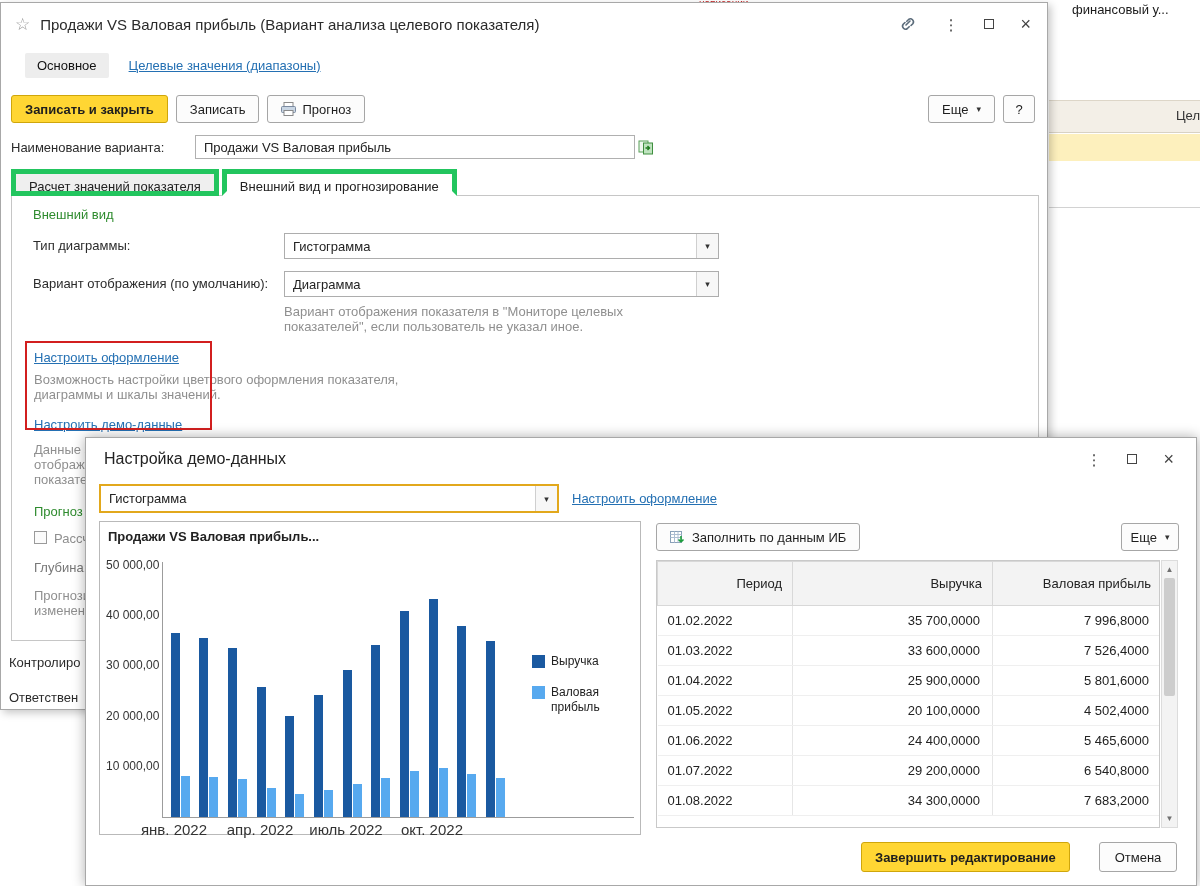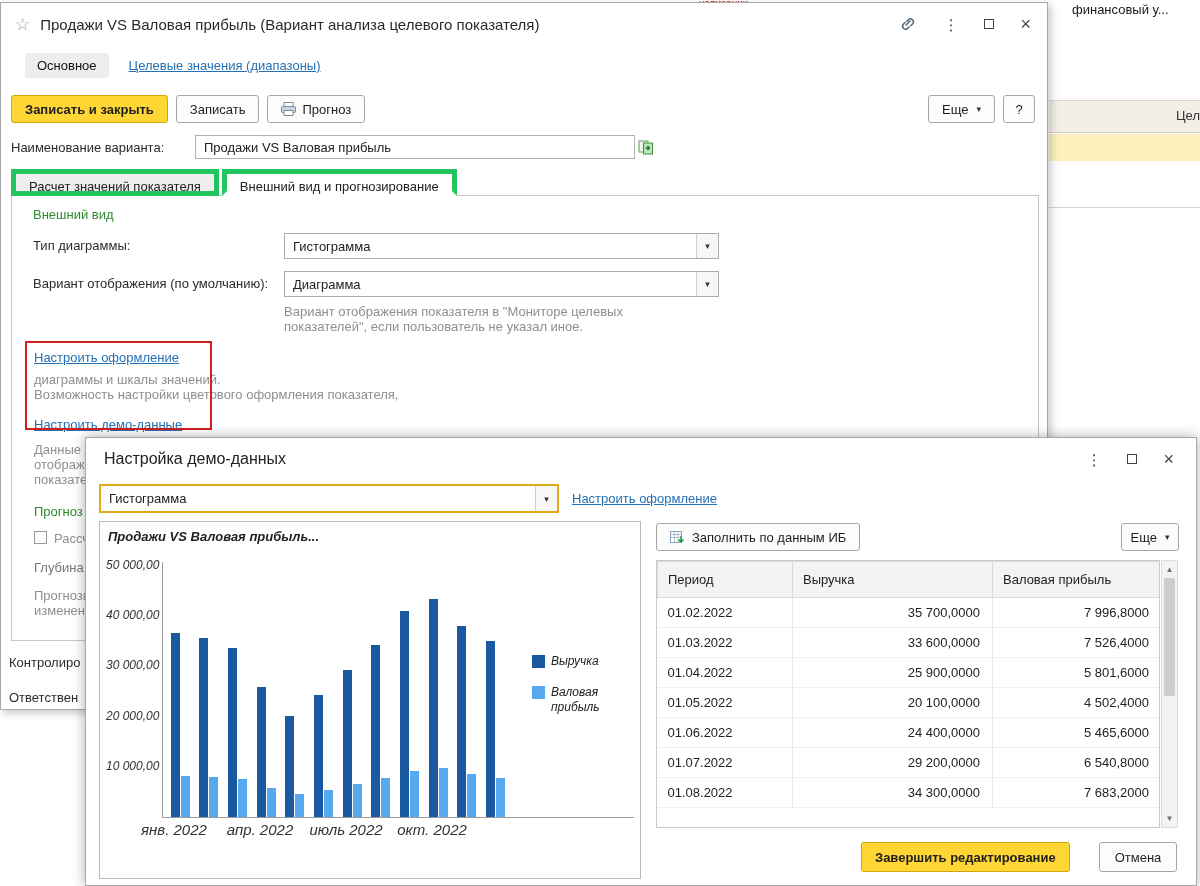--- a/index.html
+++ b/index.html
@@ -73,37 +73,37 @@
   .combo .val { flex:1; padding:5px 8px; font-size:13px; white-space:nowrap; overflow:hidden; }
   .combo .dd { width:22px; border-left:1px solid #cfcfcf; background:#f7f7f7; display:flex; align-items:center; justify-content:center; font-size:9px; color:#333; cursor:pointer; }
   .combo-focus { border:2px solid #e2a81c; height:29px; }
 
   .checkbox { position:absolute; width:13px; height:13px; border:1px solid #9a9a9a; background:#fbfbfb; cursor:pointer; }
 
   
   .annotation-rect { position:absolute; left:25px; top:341px; width:187px; height:89px; border:2px solid #d21f1f; z-index:60; pointer-events:none; }
 
   
-  .chart-panel { position:absolute; left:13px; top:83px; width:542px; height:358px; border:1px solid #b9b9b9; background:#fff;font-style:italic; }
+  .chart-panel { position:absolute; left:13px; top:83px; width:542px; height:314px; border:1px solid #b9b9b9; background:#fff; }
   .chart-title { position:absolute; left:8px; top:7px; font-weight:bold; font-size:13px; white-space:nowrap; }
   .y-label { position:absolute; left:6px; font-size:12px; color:#333; white-space:nowrap; }
   .x-label { position:absolute; top:299px; transform:translateX(-50%); font-size:15px; color:#333; white-space:nowrap; }
   .axis-v { position:absolute; left:62px; top:40px; width:1px; height:255px; background:#9c9c9c; }
   .axis-h { position:absolute; left:62px; top:295px; width:472px; height:1px; background:#9c9c9c; }
   .chart-bars { position:absolute; left:66px; top:45px; width:344px; height:250px; display:flex; align-items:flex-end; justify-content:space-around; }
   .bar-group { display:flex; align-items:flex-end; gap:1px; }
   .bar { width:9px; }
   .legend { position:absolute; left:432px; top:132px; }
   .legend-item { margin-bottom:16px; display:flex; align-items:flex-start; }
   .swatch { width:13px; height:13px; display:inline-block; margin-right:6px; flex:none; margin-top:1px; }
   .legend-text { font-size:12px; color:#222; width:62px; line-height:15px; }
 
   .demo-table-wrap { position:absolute; left:570px; top:122px; width:504px; height:268px; overflow:hidden; border:1px solid #c9c9c9; background:#fff; }
   table.demo { border-collapse:collapse; table-layout:fixed; width:504px; font-size:13px; }
-  table.demo th { background:#f3f3f3; font-weight:normal; text-align:left; padding:6px 10px; border:1px solid #d8d8d8; color:#222; height:36px; }
+  table.demo th { background:#f3f3f3; font-weight:normal; text-align:right; padding:6px 10px; border:1px solid #d8d8d8; color:#222; height:44px; }
   table.demo td { padding:7px 10px; border-right:1px solid #e6e6e6; border-bottom:1px solid #efefef; height:30px; white-space:nowrap; }
   table.demo td.num { text-align:right; padding-right:12px; }
   table.demo tr.selected td { background:#fdf3cb; }
   table.demo tr.selected td:first-child { background:#fbe084; }
 
   .vscroll { position:absolute; left:1075px; top:122px; width:17px; height:268px; background:#f3f3f3; border:1px solid #dcdcdc; }
   .vs-arrow { position:absolute; left:0; width:15px; height:15px; font-size:8px; color:#707070; display:flex; align-items:center; justify-content:center; cursor:pointer; }
   .vs-up { top:1px; } .vs-down { bottom:1px; }
   .vs-thumb { position:absolute; left:2px; top:17px; width:11px; height:118px; background:#cdcdcd; border-radius:2px; cursor:pointer; }
 
@@ -195,22 +195,22 @@
     <span class="dd">▾</span>
   </div>
 
   <div class="hint" style="left:283px; top:301px;">
     <div>Вариант отображения показателя в "Мониторе целевых</div>
     <div>показателей", если пользователь не указал иное.</div>
   </div>
 
   <a class="link abs" style="left:33px; top:347px;">Настроить оформление</a>
   <div class="hint" style="left:33px; top:369px;">
+    <div>Возможность настройки цветового оформления показателя,</div>
     <div>диаграммы и шкалы значений.</div>
-    <div>Возможность настройки цветового оформления показателя,</div>
   </div>
   <a class="link abs" style="left:33px; top:414px;">Настроить демо-данные</a>
 
   <div class="hint" style="left:33px; top:439px;">Данные э</div>
   <div class="hint" style="left:33px; top:454px;">отображе</div>
   <div class="hint" style="left:33px; top:469px;">показател</div>
 
   <span class="green-head" style="left:33px; top:501px;">Прогноз</span>
   <span class="checkbox" style="left:33px; top:528px;"></span>
   <span class="hint" style="left:53px; top:528px;">Рассч</span>

